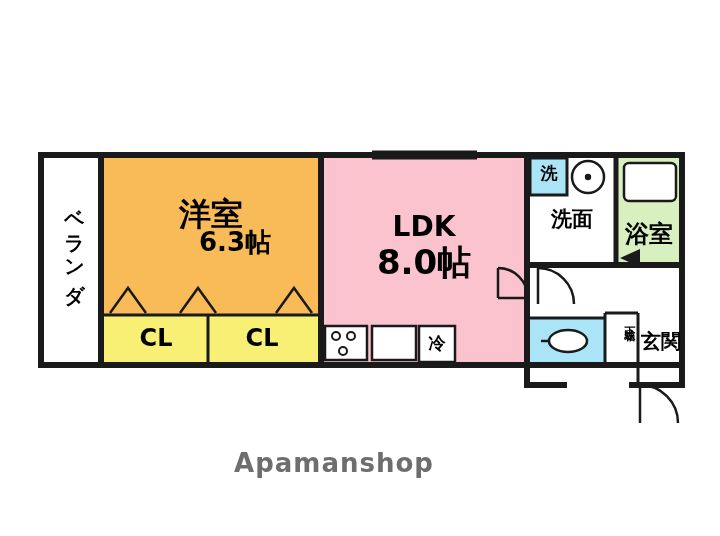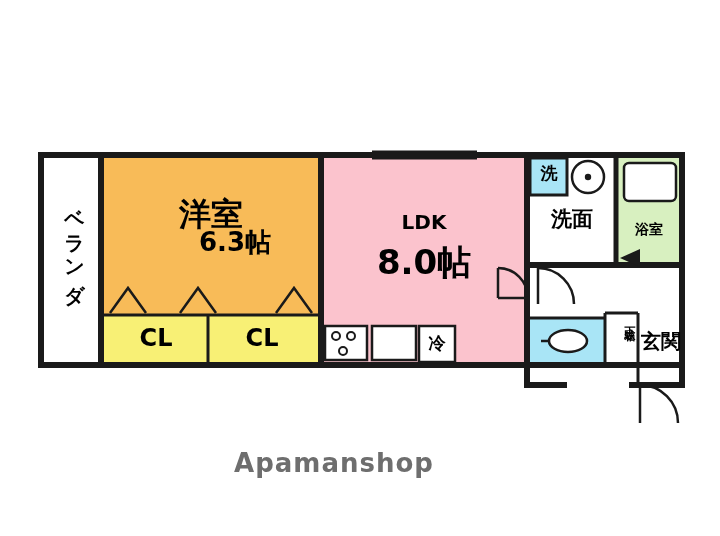--- a/index.html
+++ b/index.html
@@ -165,29 +165,29 @@
     <ellipse cx="568" cy="341" rx="19" ry="11" fill="#ffffff" stroke="#1a1a1a" stroke-width="2.5"></ellipse>
     <line x1="549" y1="341" x2="541" y2="341" stroke="#1a1a1a" stroke-width="2.5"></line>
   </g>
 </svg>
 
 <div class="vertical-label" style="left:56px; top:196px; width:30px; font-size:20px;">ベランダ</div>
 
 <div class="room-label" style="left:151px; top:196px; width:120px; font-size:32px;">洋室</div>
 <div class="room-label" style="left:151px; top:228px; width:120px; font-size:26px;text-align:right;">6.3帖</div>
 
-<div class="room-label" style="left:364px; top:211px; width:120px; font-size:20px;">LDK</div>
+<div class="room-label" style="left:364px; top:211px; width:120px; font-size:28px;">LDK</div>
 <div class="room-label" style="left:364px; top:243px; width:120px; font-size:34px;">8.0帖</div>
 
 <div class="room-label" style="left:116px; top:325px; width:80px; font-size:24px;">CL</div>
 <div class="room-label" style="left:222px; top:325px; width:80px; font-size:24px;">CL</div>
 
 <div class="room-label" style="left:531px; top:207px; width:82px; font-size:21px;">洗面</div>
 
-<div class="room-label" style="left:618px; top:221px; width:62px; font-size:14px;">浴室</div>
+<div class="room-label" style="left:618px; top:221px; width:62px; font-size:24px;">浴室</div>
 
 <div class="room-label" style="left:641px; top:330px; width:32px; font-size:20px;">玄関</div>
 
 <div class="vertical-label" style="left:611px; top:318px; width:24px; font-size:11px;">下駄箱</div>
 
 <div class="room-label" style="left:536px; top:164px; width:26px; font-size:17px;">洗</div>
 
 <div class="room-label" style="left:424px; top:334px; width:26px; font-size:17px;">冷</div>
 
 <div class="watermark" style="top:448px; font-size:26px;">Apamanshop</div>

